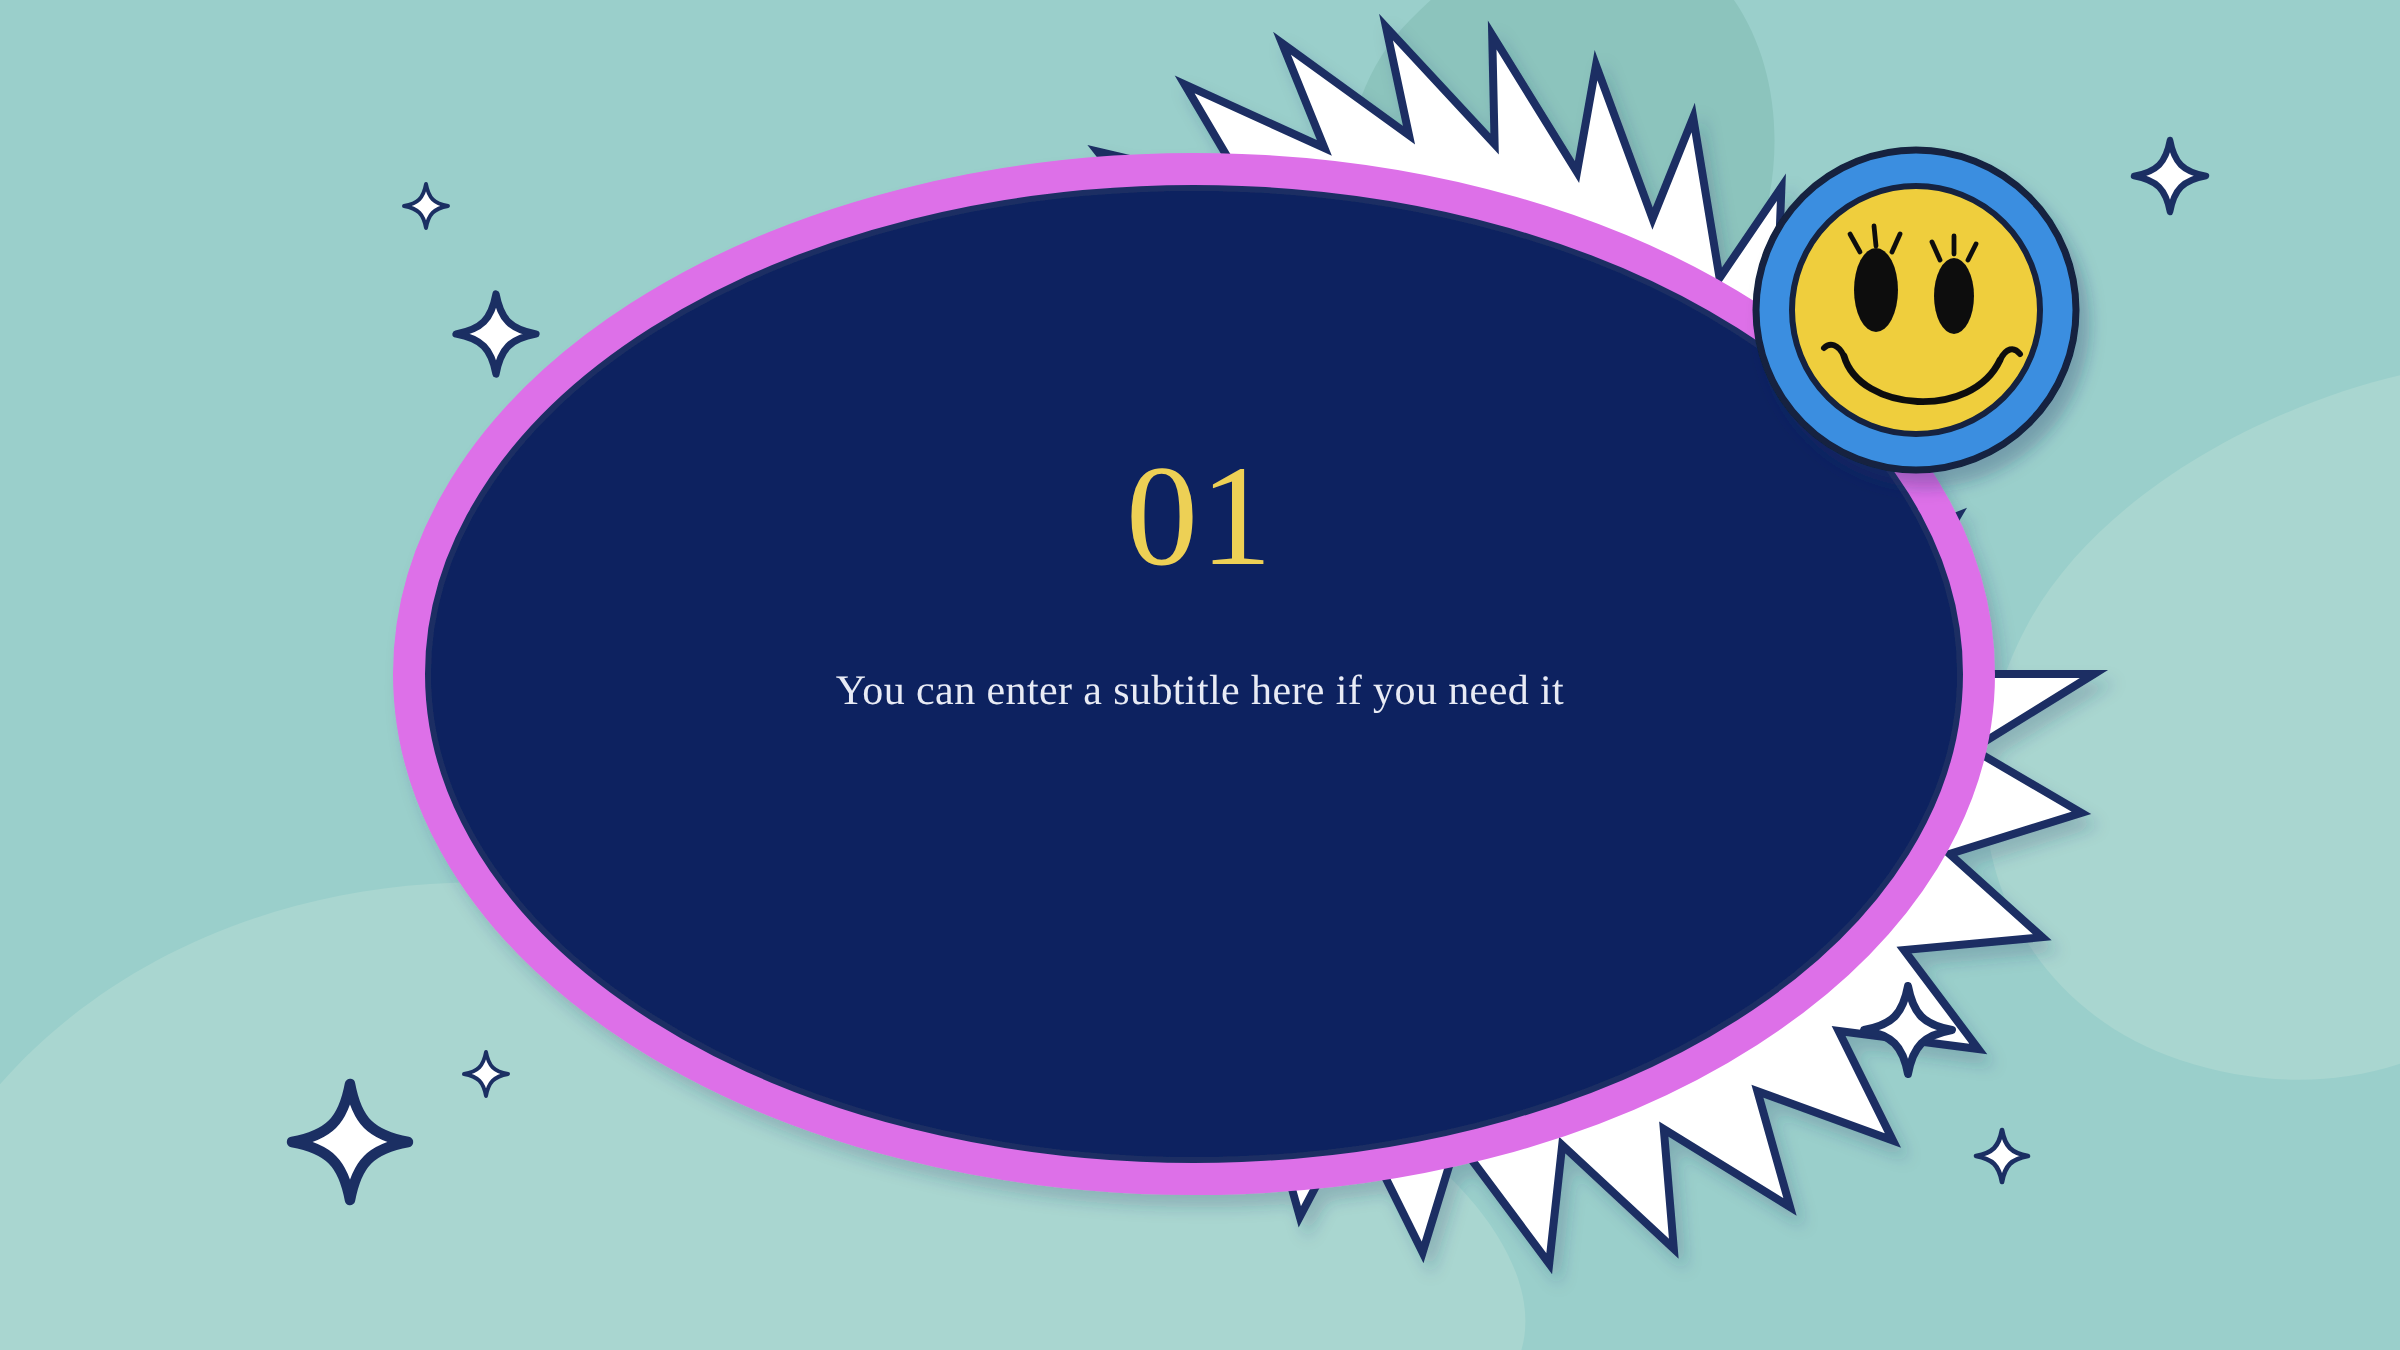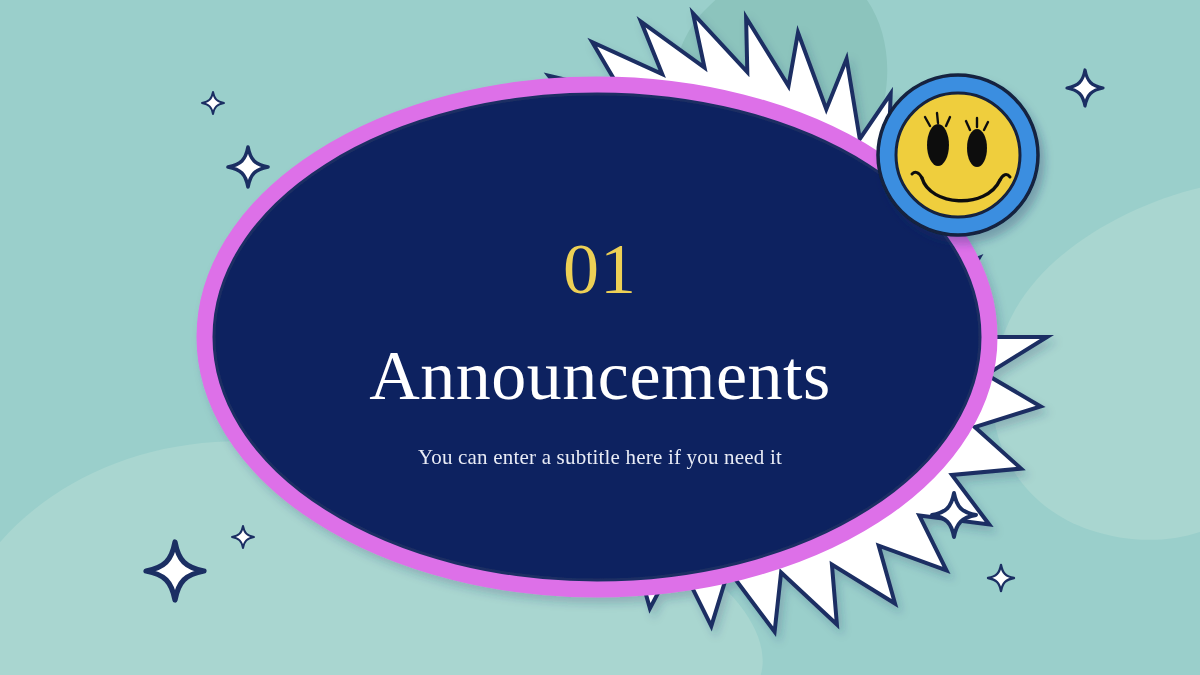--- a/index.html
+++ b/index.html
@@ -35,21 +35,21 @@
     justify-content: flex-start;
     text-align: center;
     pointer-events: none;
   }
   #section-number {
     font-family: "Liberation Serif", "DejaVu Serif", serif;
     font-size: 72px;
     line-height: 1;
     color: #EDD055;
     letter-spacing: 1px;
-    margin: 18px;
+    margin: 7px;
     font-weight: 400;
   }
   #section-title {
     font-family: "Liberation Serif", "DejaVu Serif", serif;
     font-size: 70px;
     line-height: 1.05;
     color: #FFFFFF;
     margin: 16px 0 0 0;
     font-weight: 400;
     letter-spacing: 0.5px;
@@ -133,17 +133,16 @@
       </g>
 
       <path d="M 922 178 C 930 206 986 210 1000 180" fill="none" stroke="#111111" stroke-width="3.4" stroke-linecap="round"></path>
       <path d="M 922 178 C 919 172 915 171 912 174" fill="none" stroke="#111111" stroke-width="3" stroke-linecap="round"></path>
       <path d="M 1000 180 C 1003 174 1007 173 1010 177" fill="none" stroke="#111111" stroke-width="3" stroke-linecap="round"></path>
     </g>
   </svg>
 
   <div id="text-layer">
     <div id="section-number">01</div>
-    <h1 id="section-title">Announcements</h1>
     <p id="section-subtitle">You can enter a subtitle here if you need it</p>
   </div>
 
 </div>
 
 </body></html>

